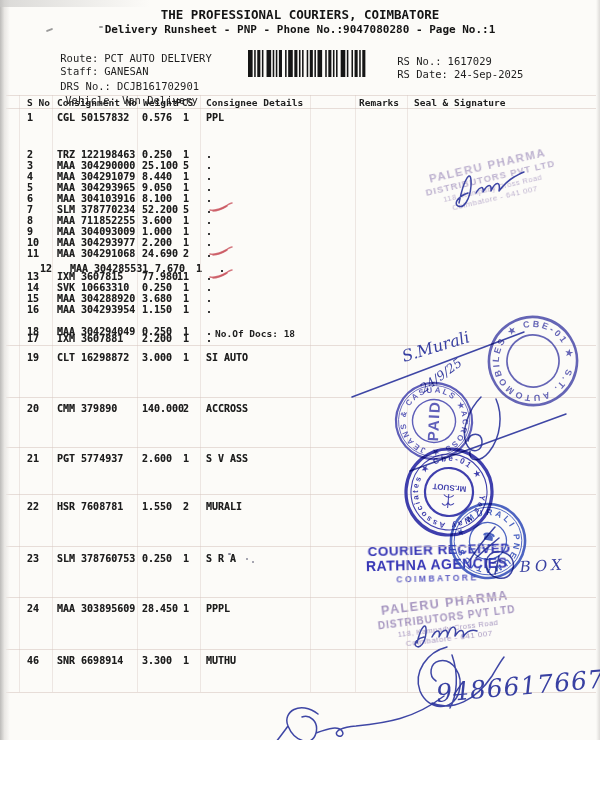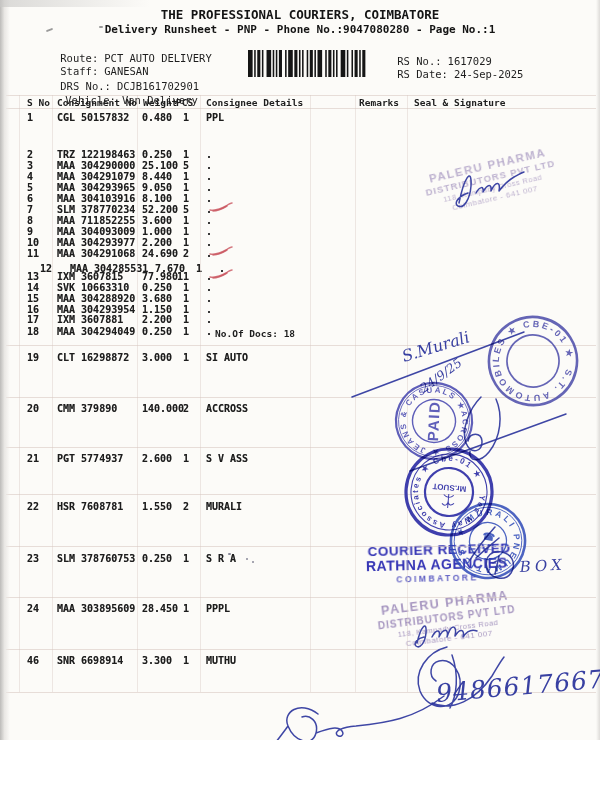--- a/index.html
+++ b/index.html
@@ -147,21 +147,21 @@
     <span style="left:176px;top:97px">PCS</span>
     <span style="left:206px;top:97px">Consignee Details</span>
     <span style="left:359px;top:97px">Remarks</span>
     <span style="left:414px;top:97px">Seal &amp; Signature</span>
   </div>
 
   <div>
       <div class="trow" style="top: 112px;">
         <span class="c sno">1</span>
         <span class="c cn">CGL 50157832</span>
-        <span class="c wt">0.480</span>
+        <span class="c wt">0.576</span>
         <span class="c pcs">1</span>
         <span class="c cons">PPL</span>
       </div>
       <div class="trow" style="top: 149px;">
         <span class="c sno">2</span>
         <span class="c cn">TRZ 122198463</span>
         <span class="c wt">0.250</span>
         <span class="c pcs">1</span>
         <span class="c cons">.</span>
       </div>
@@ -268,21 +268,21 @@
         <span class="c pcs">1</span>
         <span class="c cons">.</span>
       </div>
       <div class="trow" style="top: 303.7px;">
         <span class="c sno">16</span>
         <span class="c cn">MAA 304293954</span>
         <span class="c wt">1.150</span>
         <span class="c pcs">1</span>
         <span class="c cons">.</span>
       </div>
-      <div class="trow" style="top: 314px;">
+      <div class="trow" style="top: 333px;">
         <span class="c sno">17</span>
         <span class="c cn">IXM 3607881</span>
         <span class="c wt">2.200</span>
         <span class="c pcs">1</span>
         <span class="c cons">.</span>
       </div>
       <div class="trow" style="top: 325.8px;">
         <span class="c sno">18</span>
         <span class="c cn">MAA 304294049</span>
         <span class="c wt">0.250</span>

